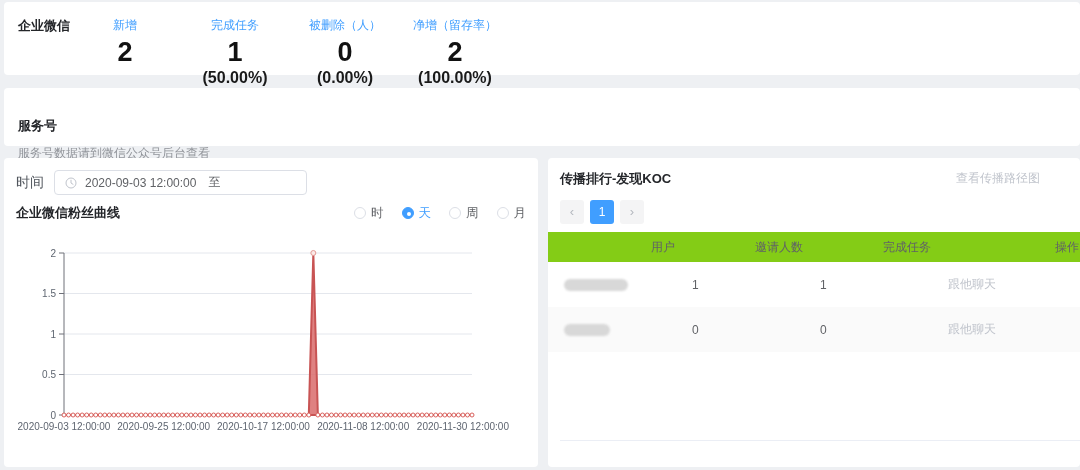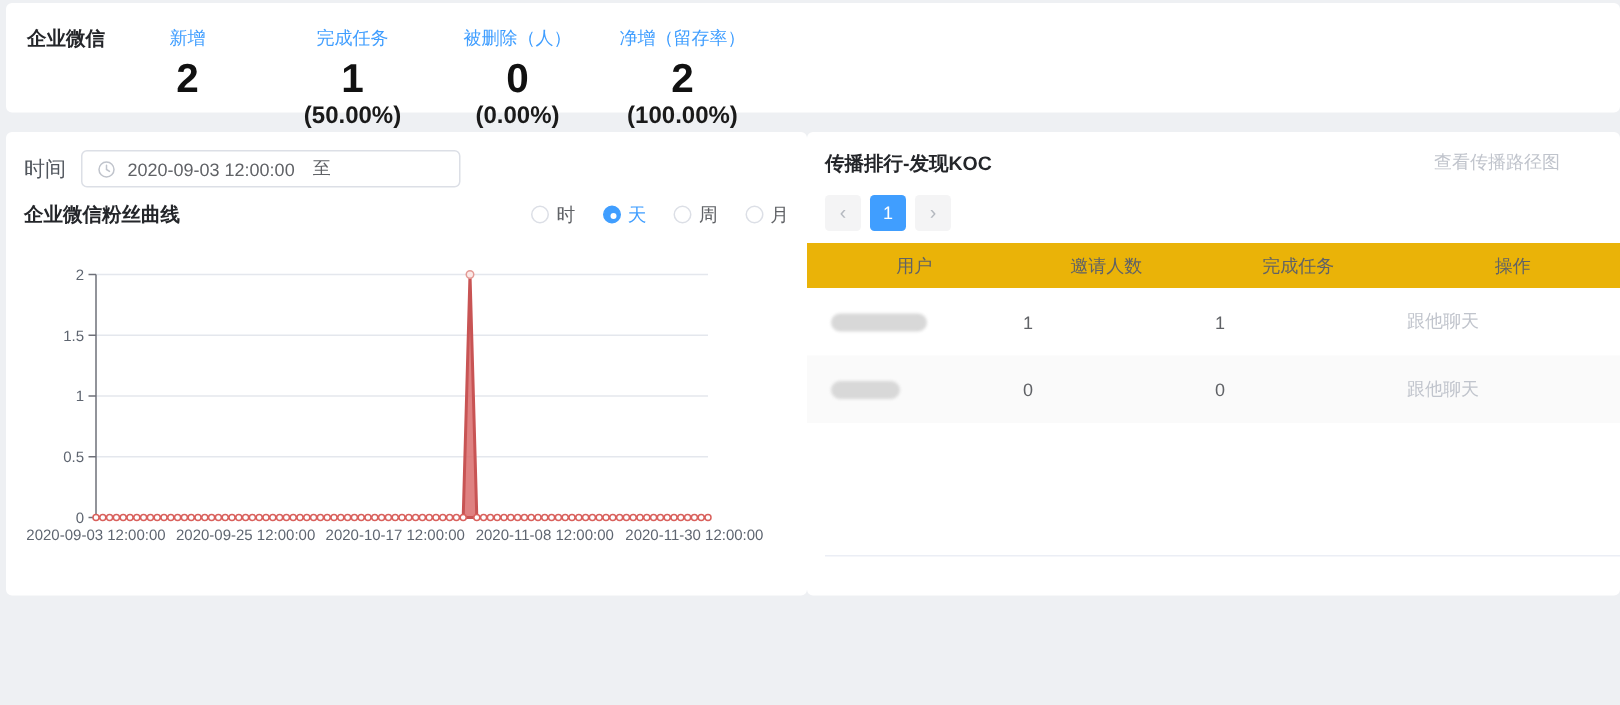--- a/index.html
+++ b/index.html
@@ -21,21 +21,21 @@
   .stat-col { width:110px; text-align:center; }
   .stat-label { font-size:12px; color:var(--accent,#409eff); margin-top:15px; }
   .stat-value { font-size:27px; font-weight:bold; color:#111; line-height:1; margin-top:5px; }
   .stat-pct { font-size:16px; font-weight:bold; color:#1a1a1a; margin-top:3px; min-height:12px; }
 
   
   .service-panel { height:58px; margin-bottom:12px; padding:14px 0 0 14px; }
   .service-note { font-size:12px; color:#909399; margin-top:10px; }
 
   
-  .bottom-row { display:flex; }
+  .bottom-row { display:flex; gap:10px; }
   .chart-panel { width:534px; height:309px; padding:12px 0 0 12px; position:relative; }
   .koc-panel { flex:1; height:309px; padding-top:12px; position:relative; }
 
   
   .time-row { display:flex; align-items:center; }
   .time-label { font-size:14px; color:#51565d; margin-right:10px; }
   .date-range { width:253px; height:25px; border:1px solid #dcdfe6; border-radius:4px;
                 display:flex; align-items:center; font-size:12px; color:#606266; background:#fff; }
   .date-range .clock { margin:0 8px 0 10px; display:flex; }
   .date-sep { margin:0 12px; color:#606266; }
@@ -59,22 +59,22 @@
   
   .koc-header { display:flex; justify-content:space-between; align-items:flex-start; padding:0 0 0 12px; }
   .koc-title { font-size:13px; font-weight:bold; color:#24262a; }
   .koc-link { font-size:12px; color:#c0c4cc; margin-right:40px; cursor:pointer; text-decoration:none; }
   .pagination { display:flex; gap:6px; margin:12px 0 0 12px; }
   .pg-btn { width:24px; height:24px; border:none; border-radius:3px; background:#f4f4f5; color:#b4b8bf;
             font-size:13px; line-height:24px; text-align:center; cursor:pointer; padding:0; }
   .pg-page { width:24px; height:24px; border:none; border-radius:3px; background:var(--accent,#409eff); color:#fff;
             font-size:12px; line-height:24px; text-align:center; cursor:pointer; padding:0; }
   .koc-table { width:100%; border-collapse:collapse; margin-top:8px; table-layout:fixed; }
-  .koc-table th { height:30px; background:#eab308; font-size:12px; font-weight:normal; color:#606266;
-            text-align:center; padding-left:16px; }
+  .koc-table th { height:30px; background:#84cc16; font-size:12px; font-weight:normal; color:#606266;
+            text-align:right; padding-left:16px; }
   .koc-table td { height:45px; font-size:12px; color:#606266; padding-left:16px; }
   .koc-table tr.striped td { background:#fafafa; }
   .col-user { width:128px; } .col-inv { width:128px;margin-top:36px; } .col-dep { width:128px; }
   .redacted { height:12px; background:#d8d8d8; border-radius:6px; filter:blur(1.1px); }
   .redacted.w1 { width:64px; } .redacted.w2 { width:46px; }
   .action-link { color:#c0c4cc; cursor:pointer; text-decoration:none; }
   .table-bottom-line { position:absolute; left:12px; right:0; bottom:26px; border-top:1px solid #ebeef5; }
 </style>
 </head>
 <body>
@@ -100,20 +100,24 @@
         <div class="stat-pct">(0.00%)</div>
       </div>
       <div class="stat-col">
         <div class="stat-label">净增（留存率）</div>
         <div class="stat-value">2</div>
         <div class="stat-pct">(100.00%)</div>
       </div>
     </div>
   </section>
 
+  <section class="panel service-panel">
+    <div class="section-title">服务号</div>
+    <div class="service-note">服务号数据请到微信公众号后台查看</div>
+  </section>
 
   <div class="bottom-row">
 
     <section class="panel chart-panel">
       <div class="time-row">
         <span class="time-label">时间</span>
         <div class="date-range">
           <span class="clock">
             <svg width="12" height="12" viewBox="0 0 12 12">
                 <circle cx="6" cy="6" r="5" fill="none" stroke="#c0c4cc" stroke-width="1"></circle>

